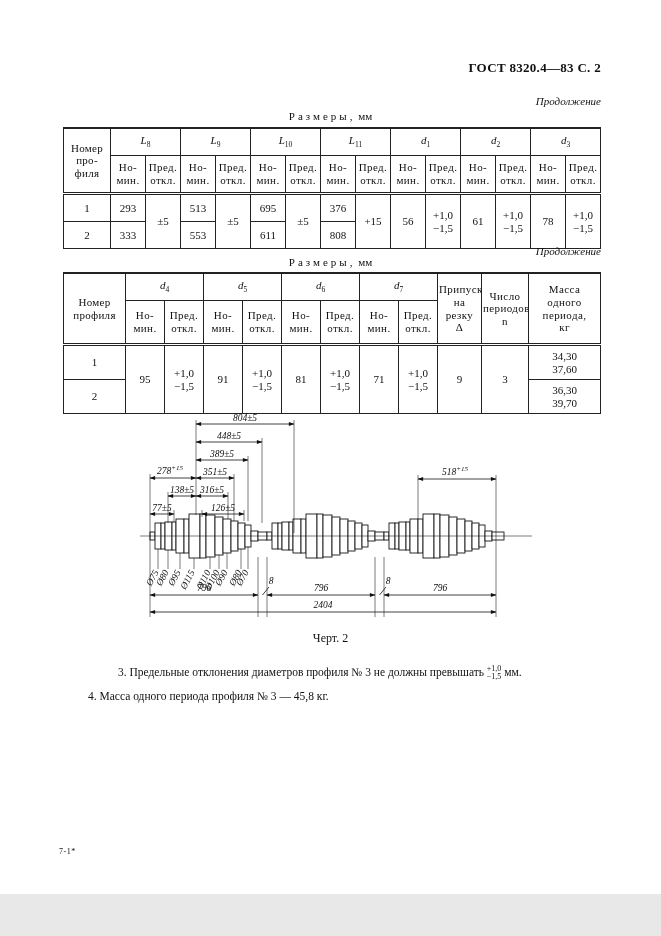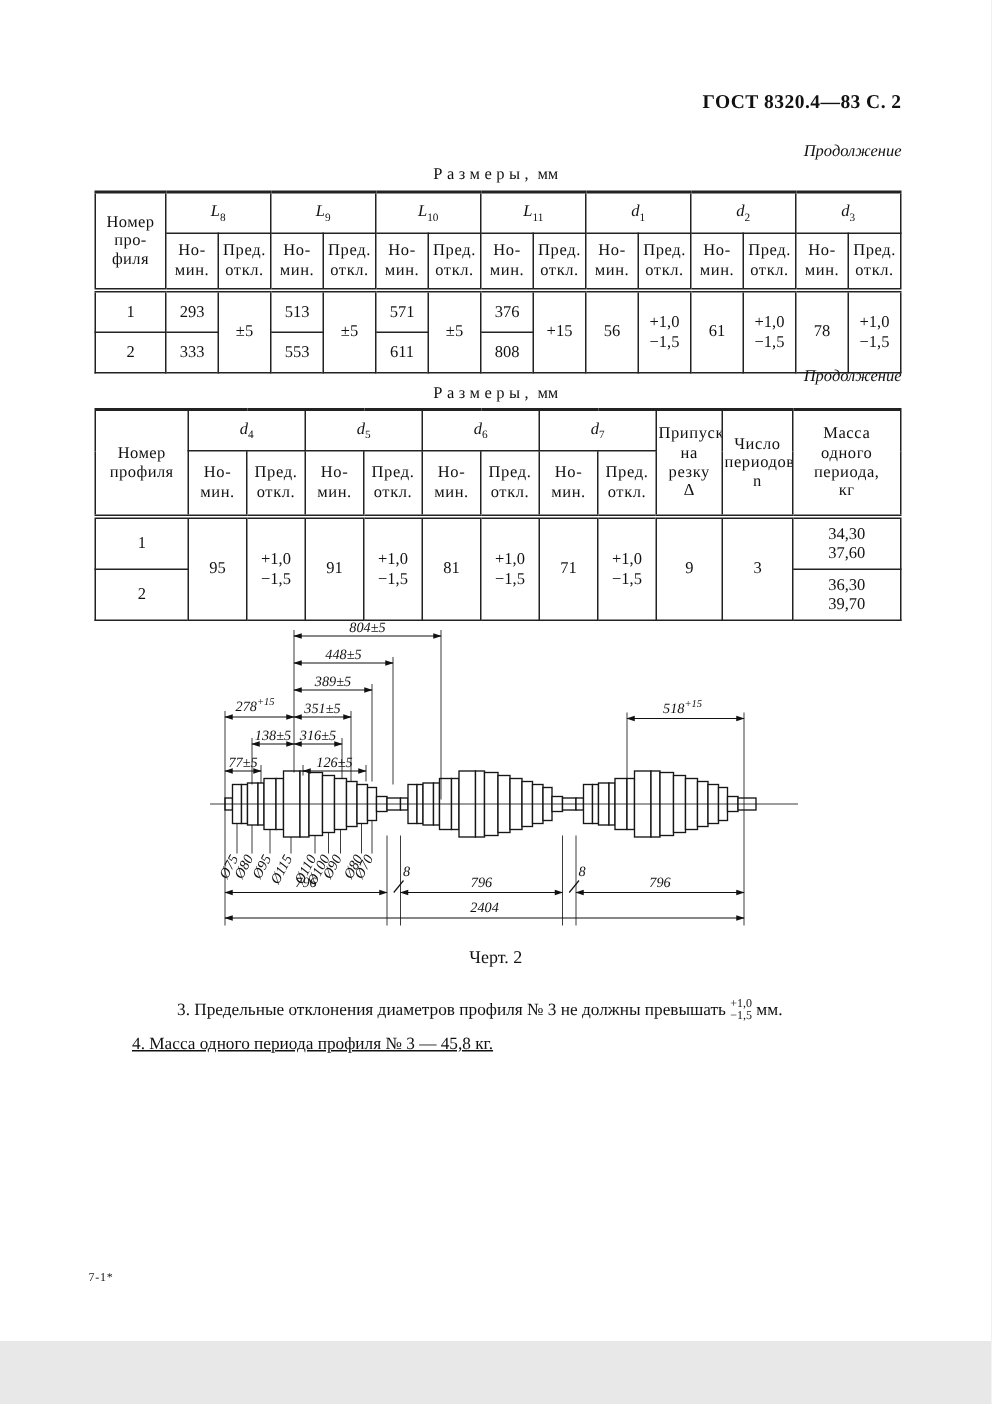--- a/index.html
+++ b/index.html
@@ -37,21 +37,21 @@
   .t2 tr.data td{height:31px;}
   .t2 td.sub{height:40px;}
   td.masscell{font-size:10.5px;line-height:1.2;}
 
   svg.draw{left:138px;top:411px;}
   .dimtxt{font-family:"Liberation Serif","DejaVu Serif",serif;font-style:italic;font-size:9.5px;fill:#111;}
   .sup{font-size:7px;}
   .caption{top:631px;left:0;right:0;text-align:center;font-size:12px;}
   .note{left:88px;font-size:11.5px;white-space:nowrap;}
   .n3{top:665px;margin-left:30px;}
-  .n4{top:690px;text-decoration:underline;}
+  .n4{top:690px;}
   .tolstack{display:inline-block;font-size:8px;line-height:1.05;white-space:pre-line;vertical-align:-3px;text-align:left;}
   .footer-left{left:59px;top:847px;font-size:8px;letter-spacing:.5px;}
   .page-num{left:0;right:0;top:842px;text-align:center;font-size:11.5px;}
 </style>
 </head>
 <body>
 
 <div class="page">
 
   <div class="abs doc-header">ГОСТ 8320.4—83 С. 2</div>
@@ -122,21 +122,21 @@
 мин.</td>
       <td class="sub dbl pre">Пред.
 откл.</td>
     </tr>
     <tr class="data">
       <td>1</td>
       <td>293</td>
       <td rowspan="2">±5</td>
       <td>513</td>
       <td rowspan="2">±5</td>
-      <td>571</td>
+      <td>695</td>
       <td rowspan="2">±5</td>
       <td>376</td>
       <td rowspan="2">+15</td>
       <td rowspan="2">56</td>
       <td rowspan="2" class="pre tol">+1,0
 −1,5</td>
       <td rowspan="2">61</td>
       <td rowspan="2" class="pre tol">+1,0
 −1,5</td>
       <td rowspan="2">78</td>

